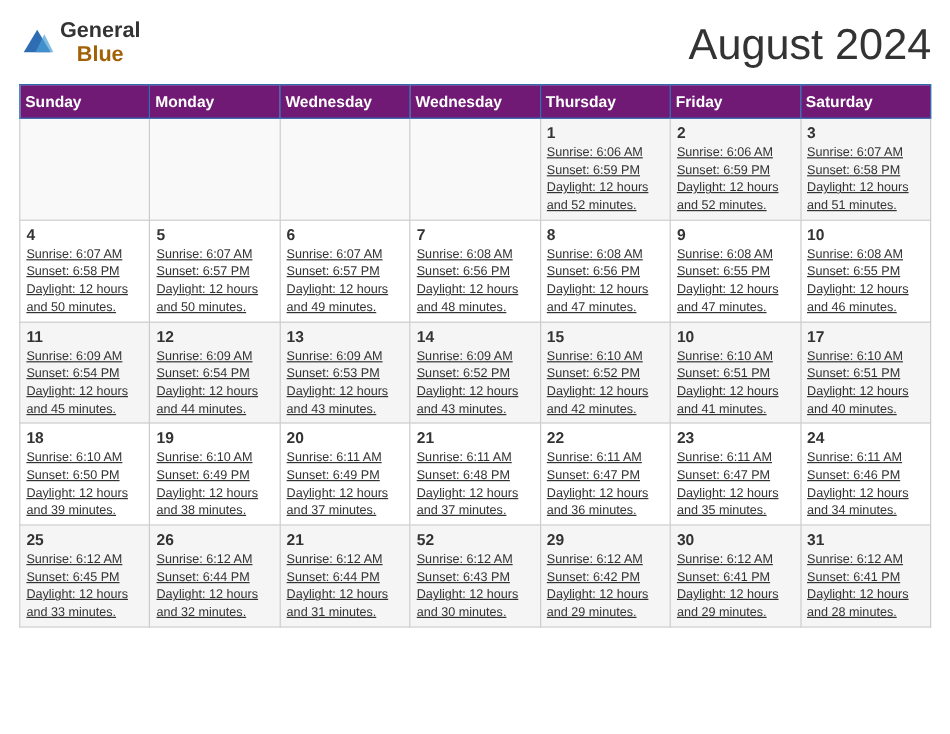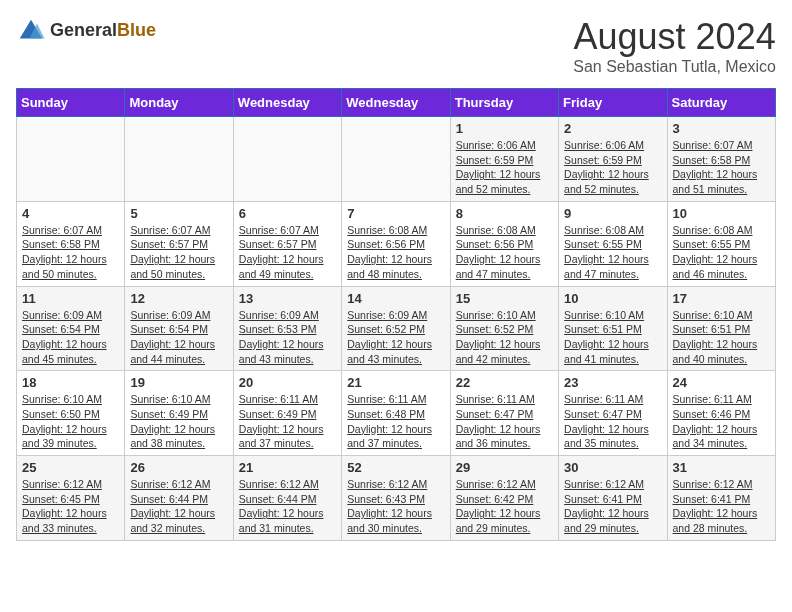--- a/index.html
+++ b/index.html
@@ -16,21 +16,21 @@
       align-items: flex-start;
       margin-bottom: 12px;
     }
     .logo {
       display: flex;
       align-items: center;
       gap: 4px;
     }
     .logo-text {
       display: flex;
-      flex-direction: row;
+      flex-direction: column;
       line-height: 1.1;
       align-items: center;
     }
     .logo-general {
       font-size: 18px;
       font-weight: bold;
       color: #333;
     }
     .logo-blue {
       font-size: 18px;
@@ -51,21 +51,21 @@
     }
     .location-title {
       font-size: 16px;
       color: #555;
     }
     table {
       width: 100%;
       border-collapse: collapse;
     }
     thead th {
-      background-color: #6d28d9;
+      background-color: #701a75;
       color: #fff;
       font-size: 13px;
       font-weight: bold;
       padding: 6px 4px;
       text-align: left;
       border: 1px solid #2e6db4;
     }
     tbody td {
       border: 1px solid #ccc;
       vertical-align: top;
@@ -108,21 +108,20 @@
       <polygon points="20,5 35,30 5,30" fill="#2e6db4"></polygon>
       <polygon points="28,10 38,30 18,30" fill="#4a9fd4" opacity="0.7"></polygon>
     </svg>
     <div class="logo-text">
       <span class="logo-general">General</span>
       <span class="logo-blue">Blue</span>
     </div>
   </div>
   <div class="title-block">
     <div class="month-title">August 2024</div>
-    <div class="location-title">San Sebastian Tutla, Mexico</div>
   </div>
 </div>
 
 <table>
   <thead>
     <tr>
     <th>Sunday</th>
         <th>Monday</th>
         <th>Wednesday</th>
         <th>Wednesday</th>

